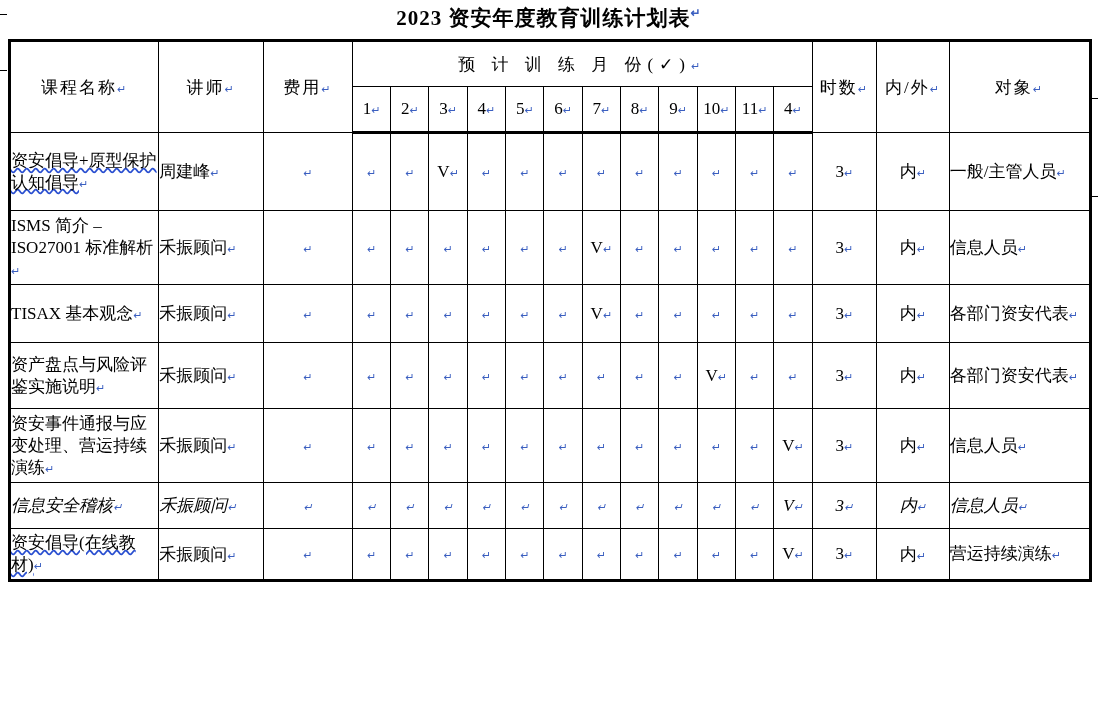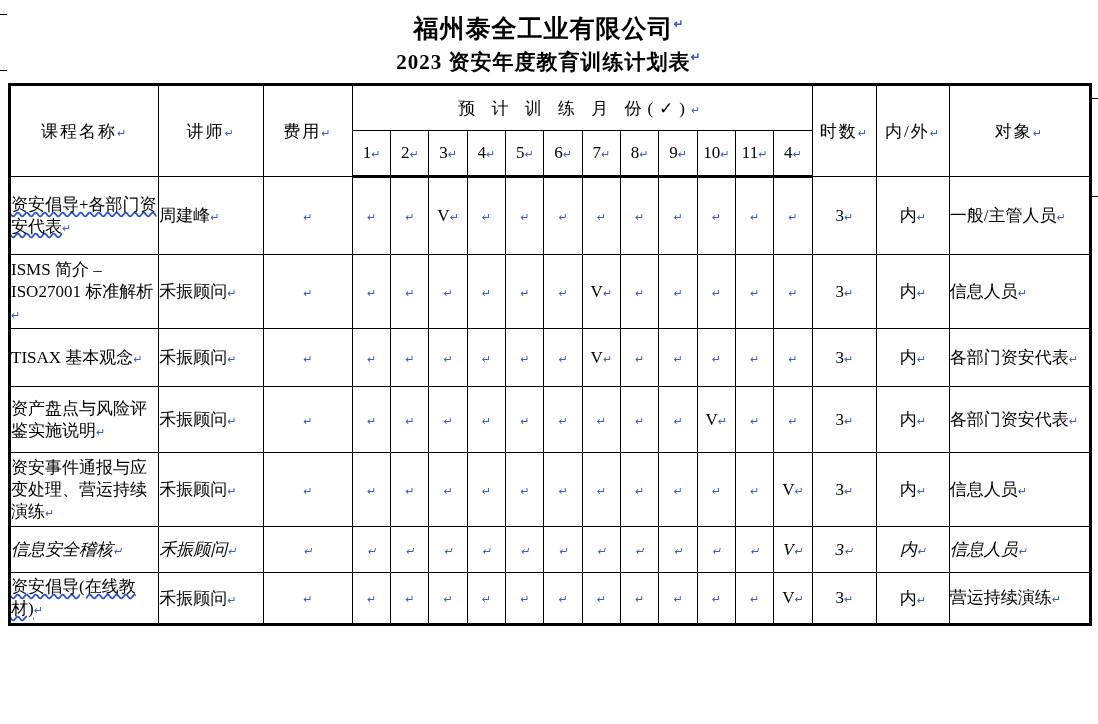--- a/index.html
+++ b/index.html
@@ -130,23 +130,20 @@
   }
 </style>
 </head>
 <body>
 
 <div class="page">
 
   <div class="margin-tick" style="top:14px;"></div>
   <div class="margin-tick" style="top:70px;"></div>
 
-  <div class="title-main">
-    <span>福州泰全工业有限公司</span><span class="pilcrow">↵</span>
-  </div>
   <div class="title-sub">
     <span>2023 资安年度教育训练计划表</span><span class="pilcrow">↵</span>
   </div>
 
   <table class="plan">
     <colgroup>
       <col style="width:148px">
       <col style="width:104px">
       <col style="width:88px">
       <col style="width:38px">
@@ -185,21 +182,21 @@
           <td class="hdr-mnum thick-bottom"><span>7</span><span class="pilcrow-sm">↵</span></td>
           <td class="hdr-mnum thick-bottom"><span>8</span><span class="pilcrow-sm">↵</span></td>
           <td class="hdr-mnum thick-bottom"><span>9</span><span class="pilcrow-sm">↵</span></td>
           <td class="hdr-mnum thick-bottom"><span>10</span><span class="pilcrow-sm">↵</span></td>
           <td class="hdr-mnum thick-bottom"><span>11</span><span class="pilcrow-sm">↵</span></td>
           <td class="hdr-mnum thick-bottom"><span>4</span><span class="pilcrow-sm">↵</span></td>
         </tr>
     </tbody>
     <tbody id="rows-body">
         <tr style="height: 78px;">
-          <td class="cell-course"><span class="u-wavy">资安倡导+各部门资安代表</span><span class="pilcrow-sm">↵</span></td>
+          <td class="cell-course"><span class="u-wavy">资安倡导+原型保护认知倡导</span><span class="pilcrow-sm">↵</span></td>
           <td class="cell-lecturer"><span>周建峰</span><span class="pilcrow-sm">↵</span></td>
           <td class="cell-fee"><span></span><span class="pilcrow-sm">↵</span></td>
           <td class="cell-month"><span class="pilcrow-sm">↵</span></td>
           <td class="cell-month"><span class="pilcrow-sm">↵</span></td>
           <td class="cell-mark"><span>V</span><span class="pilcrow-sm">↵</span></td>
           <td class="cell-month"><span class="pilcrow-sm">↵</span></td>
           <td class="cell-month"><span class="pilcrow-sm">↵</span></td>
           <td class="cell-month"><span class="pilcrow-sm">↵</span></td>
           <td class="cell-month"><span class="pilcrow-sm">↵</span></td>
           <td class="cell-month"><span class="pilcrow-sm">↵</span></td>

